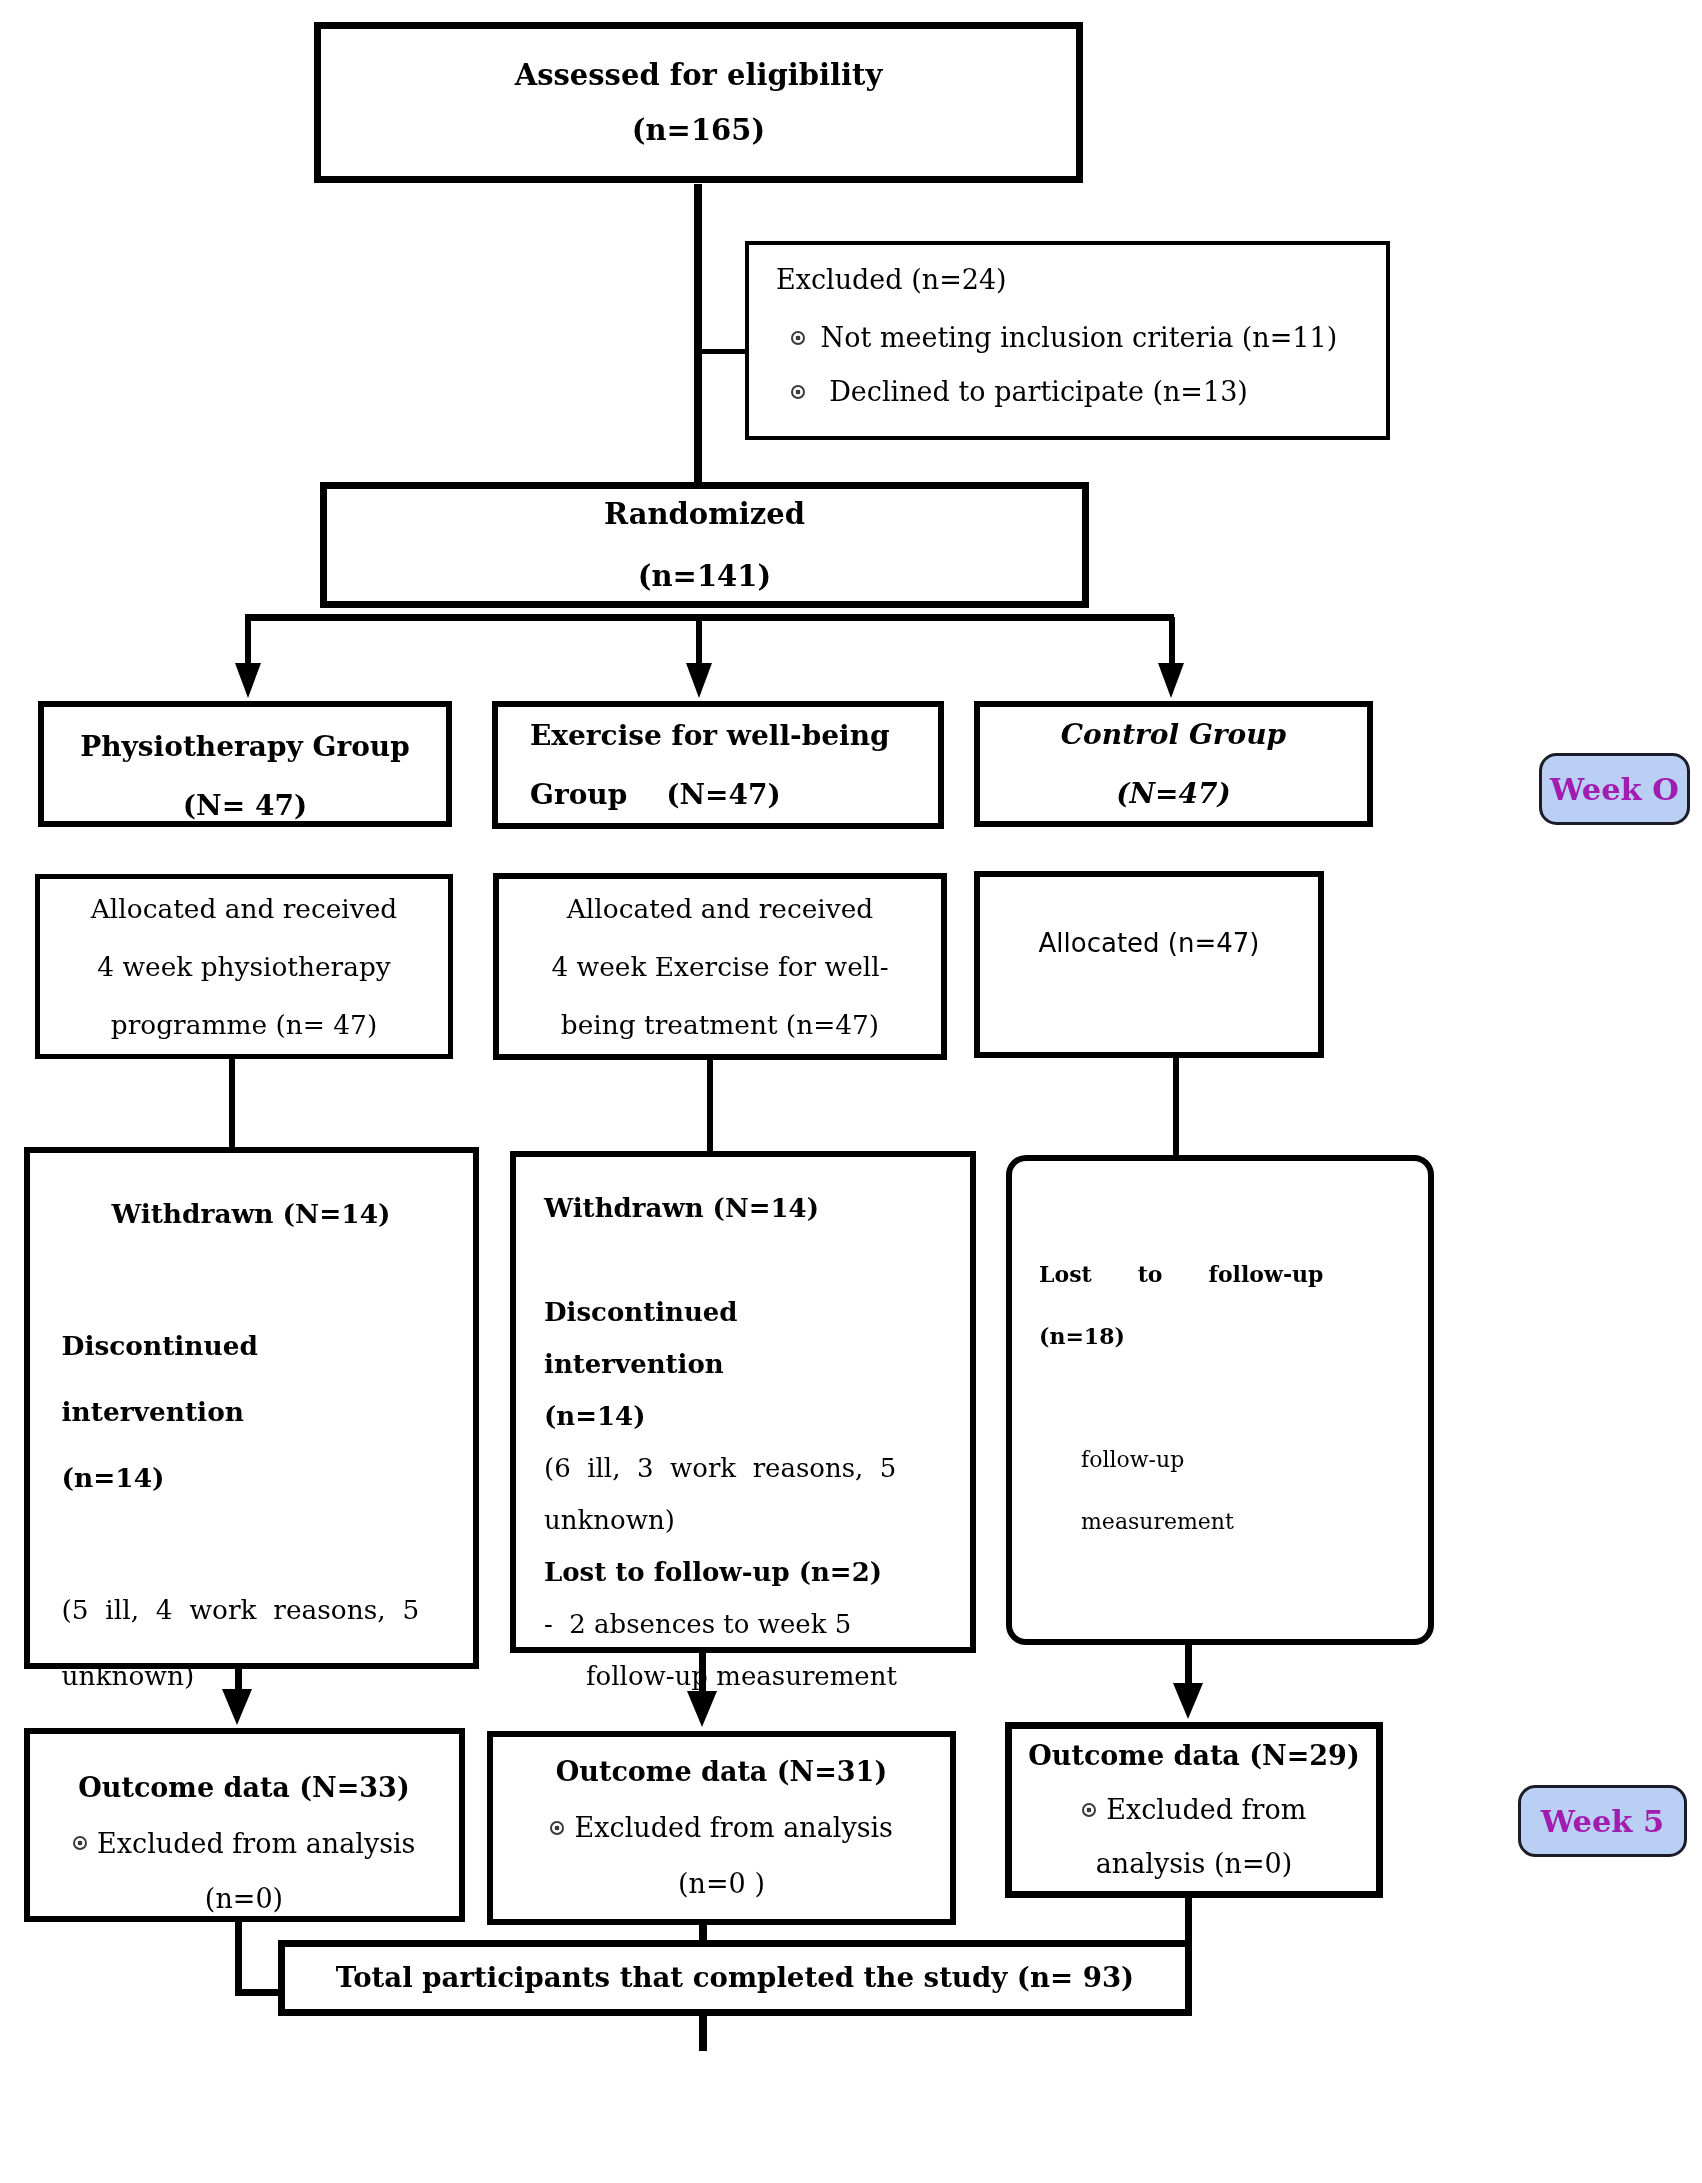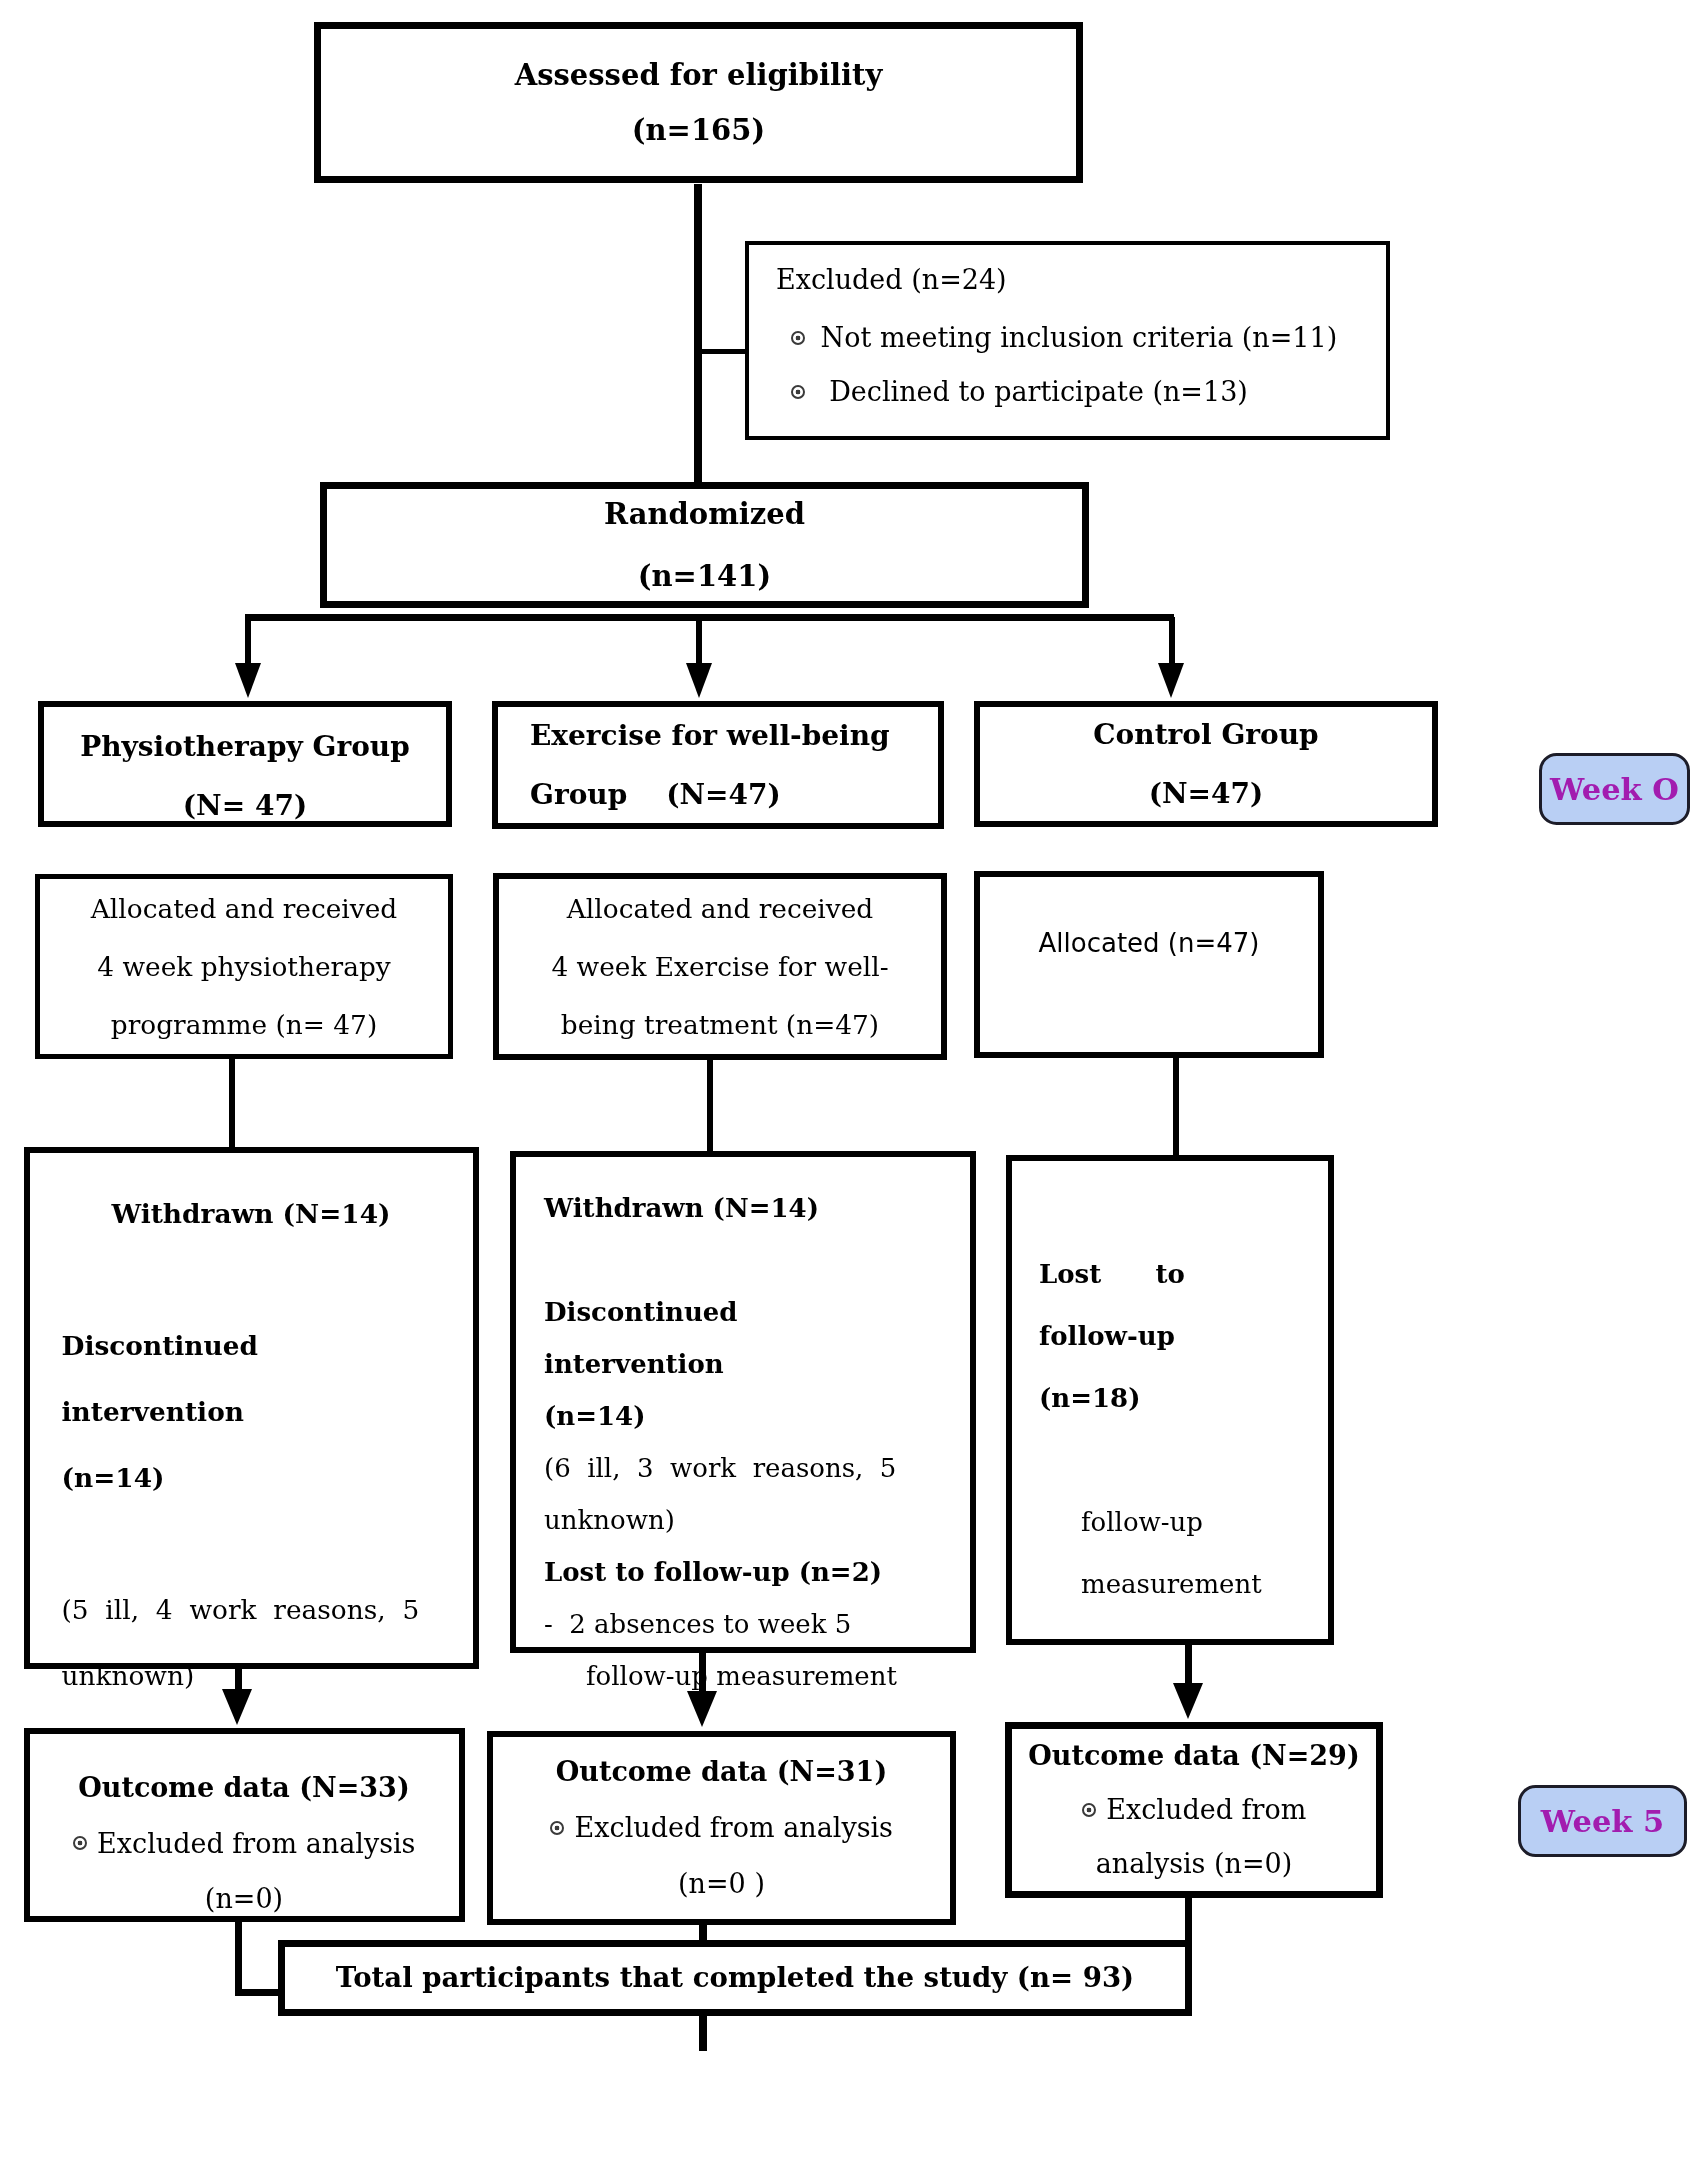--- a/index.html
+++ b/index.html
@@ -99,21 +99,21 @@
     </div>
   </div>
 
   <div class="box" style="left:492px;top:701px;width:452px;height:128px;border-width:6.5px;padding-left:32px;">
     <div class="lstack" style="row-gap:23.5px;font-size:28px;">
       <div class="txt bold">Exercise for well-being</div>
       <div class="txt bold">Group    (N=47)</div>
     </div>
   </div>
 
-  <div class="box" style="left:974px;top:701px;width:464px;height:126px;border-width:6.5px;">
+  <div class="box" style="left:974px;top:701px;width:399px;height:126px;border-width:6.5px;font-style:italic;">
     <div class="vstack" style="row-gap:23.5px;font-size:28px;">
       <div class="txt bold center">Control Group</div>
       <div class="txt bold center">(N=47)</div>
     </div>
   </div>
 
   <div class="badge" style="left:1539px;top:753px;width:151px;height:72px;">
     <span>Week O</span>
   </div>
 
@@ -154,21 +154,21 @@
     <div class="bodyline" style="height:52px;"></div>
     <div class="bodyline bold" style="line-height:52px;">Discontinued    intervention</div>
     <div class="bodyline bold" style="line-height:52px;">(n=14)</div>
     <div class="bodyline" style="line-height:52px;">(6  ill,  3  work  reasons,  5</div>
     <div class="bodyline" style="line-height:52px;">unknown)</div>
     <div class="bodyline bold" style="line-height:52px;">Lost to follow-up (n=2)</div>
     <div class="bodyline" style="line-height:52px;">-  2 absences to week 5</div>
     <div class="bodyline ind" style="line-height:52px;">follow-up measurement</div>
   </div>
 
-  <div class="box" style="left:1006px;top:1155px;width:328px;height:490px;padding:82px 25px 0 27px;border-width:6.5px;font-size:26px;">
+  <div class="box" style="left:1006px;top:1155px;width:428px;height:490px;padding:82px 25px 0 27px;border-width:6.5px;font-size:22px;border-radius:20px;">
     <div class="bodyline bold" style="line-height:62px;">Lost      to      follow-up</div>
     <div class="bodyline bold" style="line-height:62px;">(n=18)</div>
     <div class="bodyline" style="height:62px;"></div>
     <div class="bodyline ind" style="line-height:62px;">follow-up</div>
     <div class="bodyline ind" style="line-height:62px;">measurement</div>
   </div>
 
   <div class="box" style="left:23.5px;top:1728px;width:441px;height:194px;border-width:6.5px;">
     <div class="vstack" style="row-gap:22px;font-size:27px;justify-content:flex-end;">
       <div class="txt bold center">Outcome data (N=33)</div>

